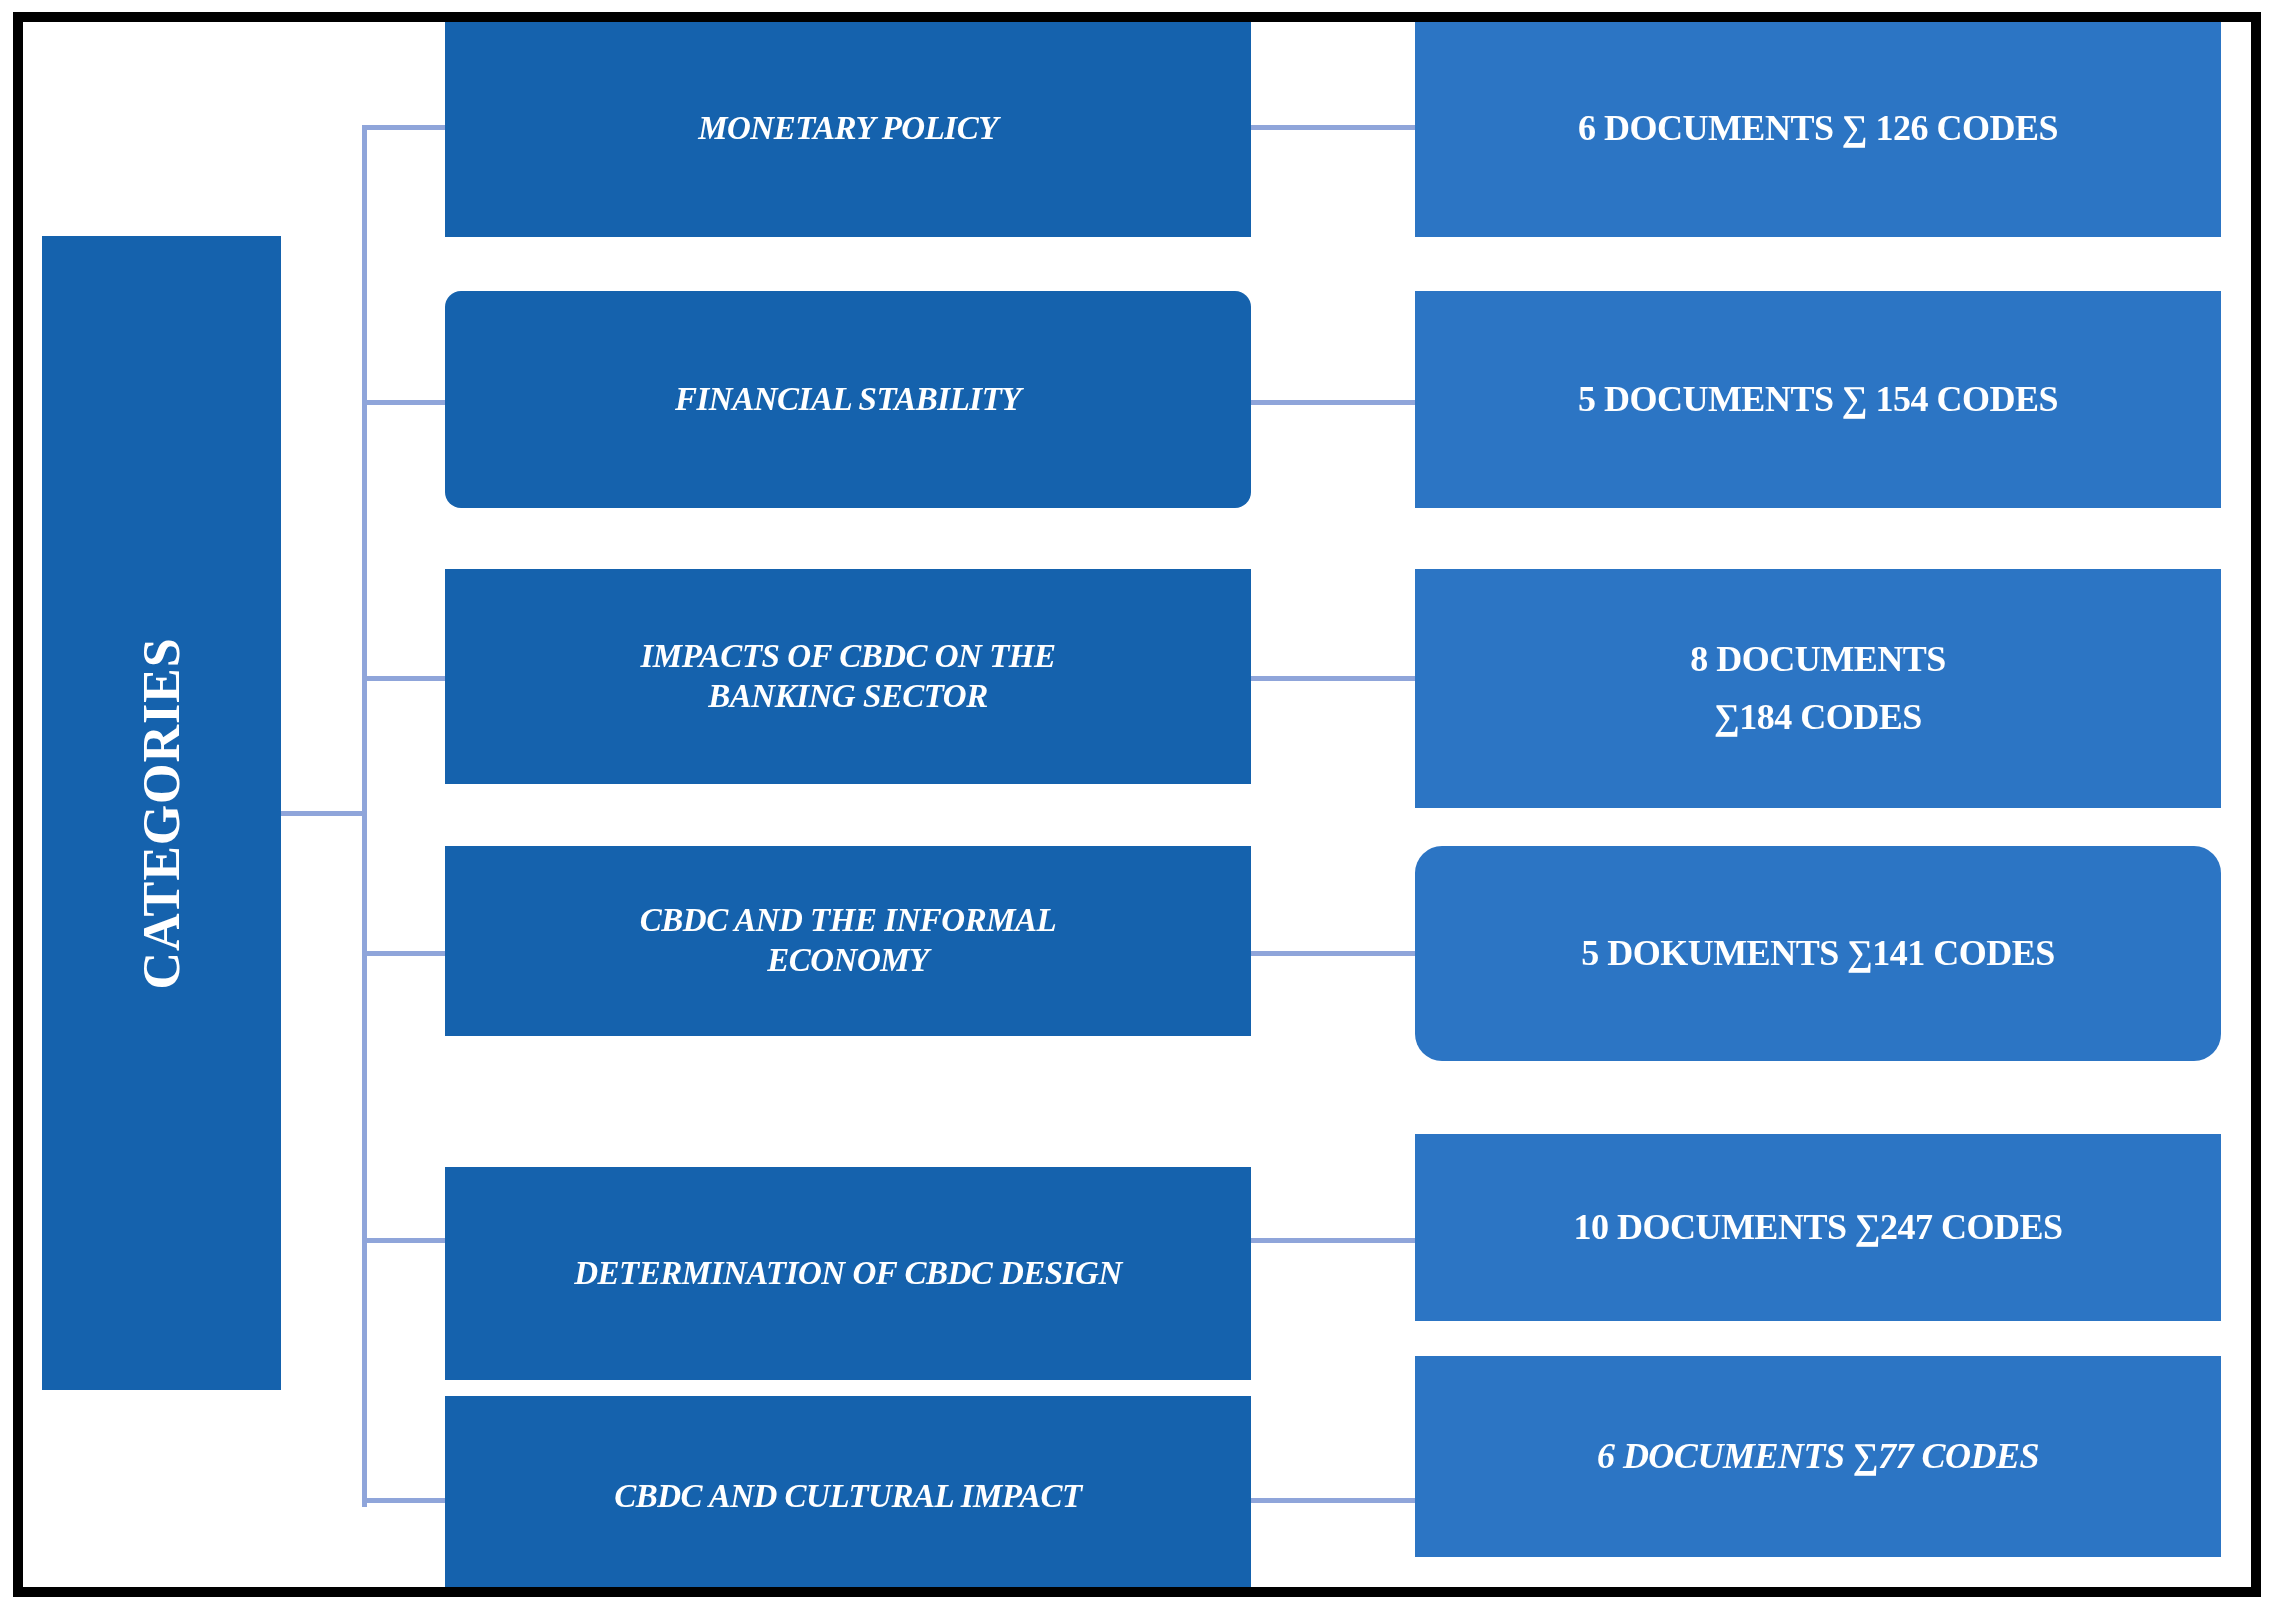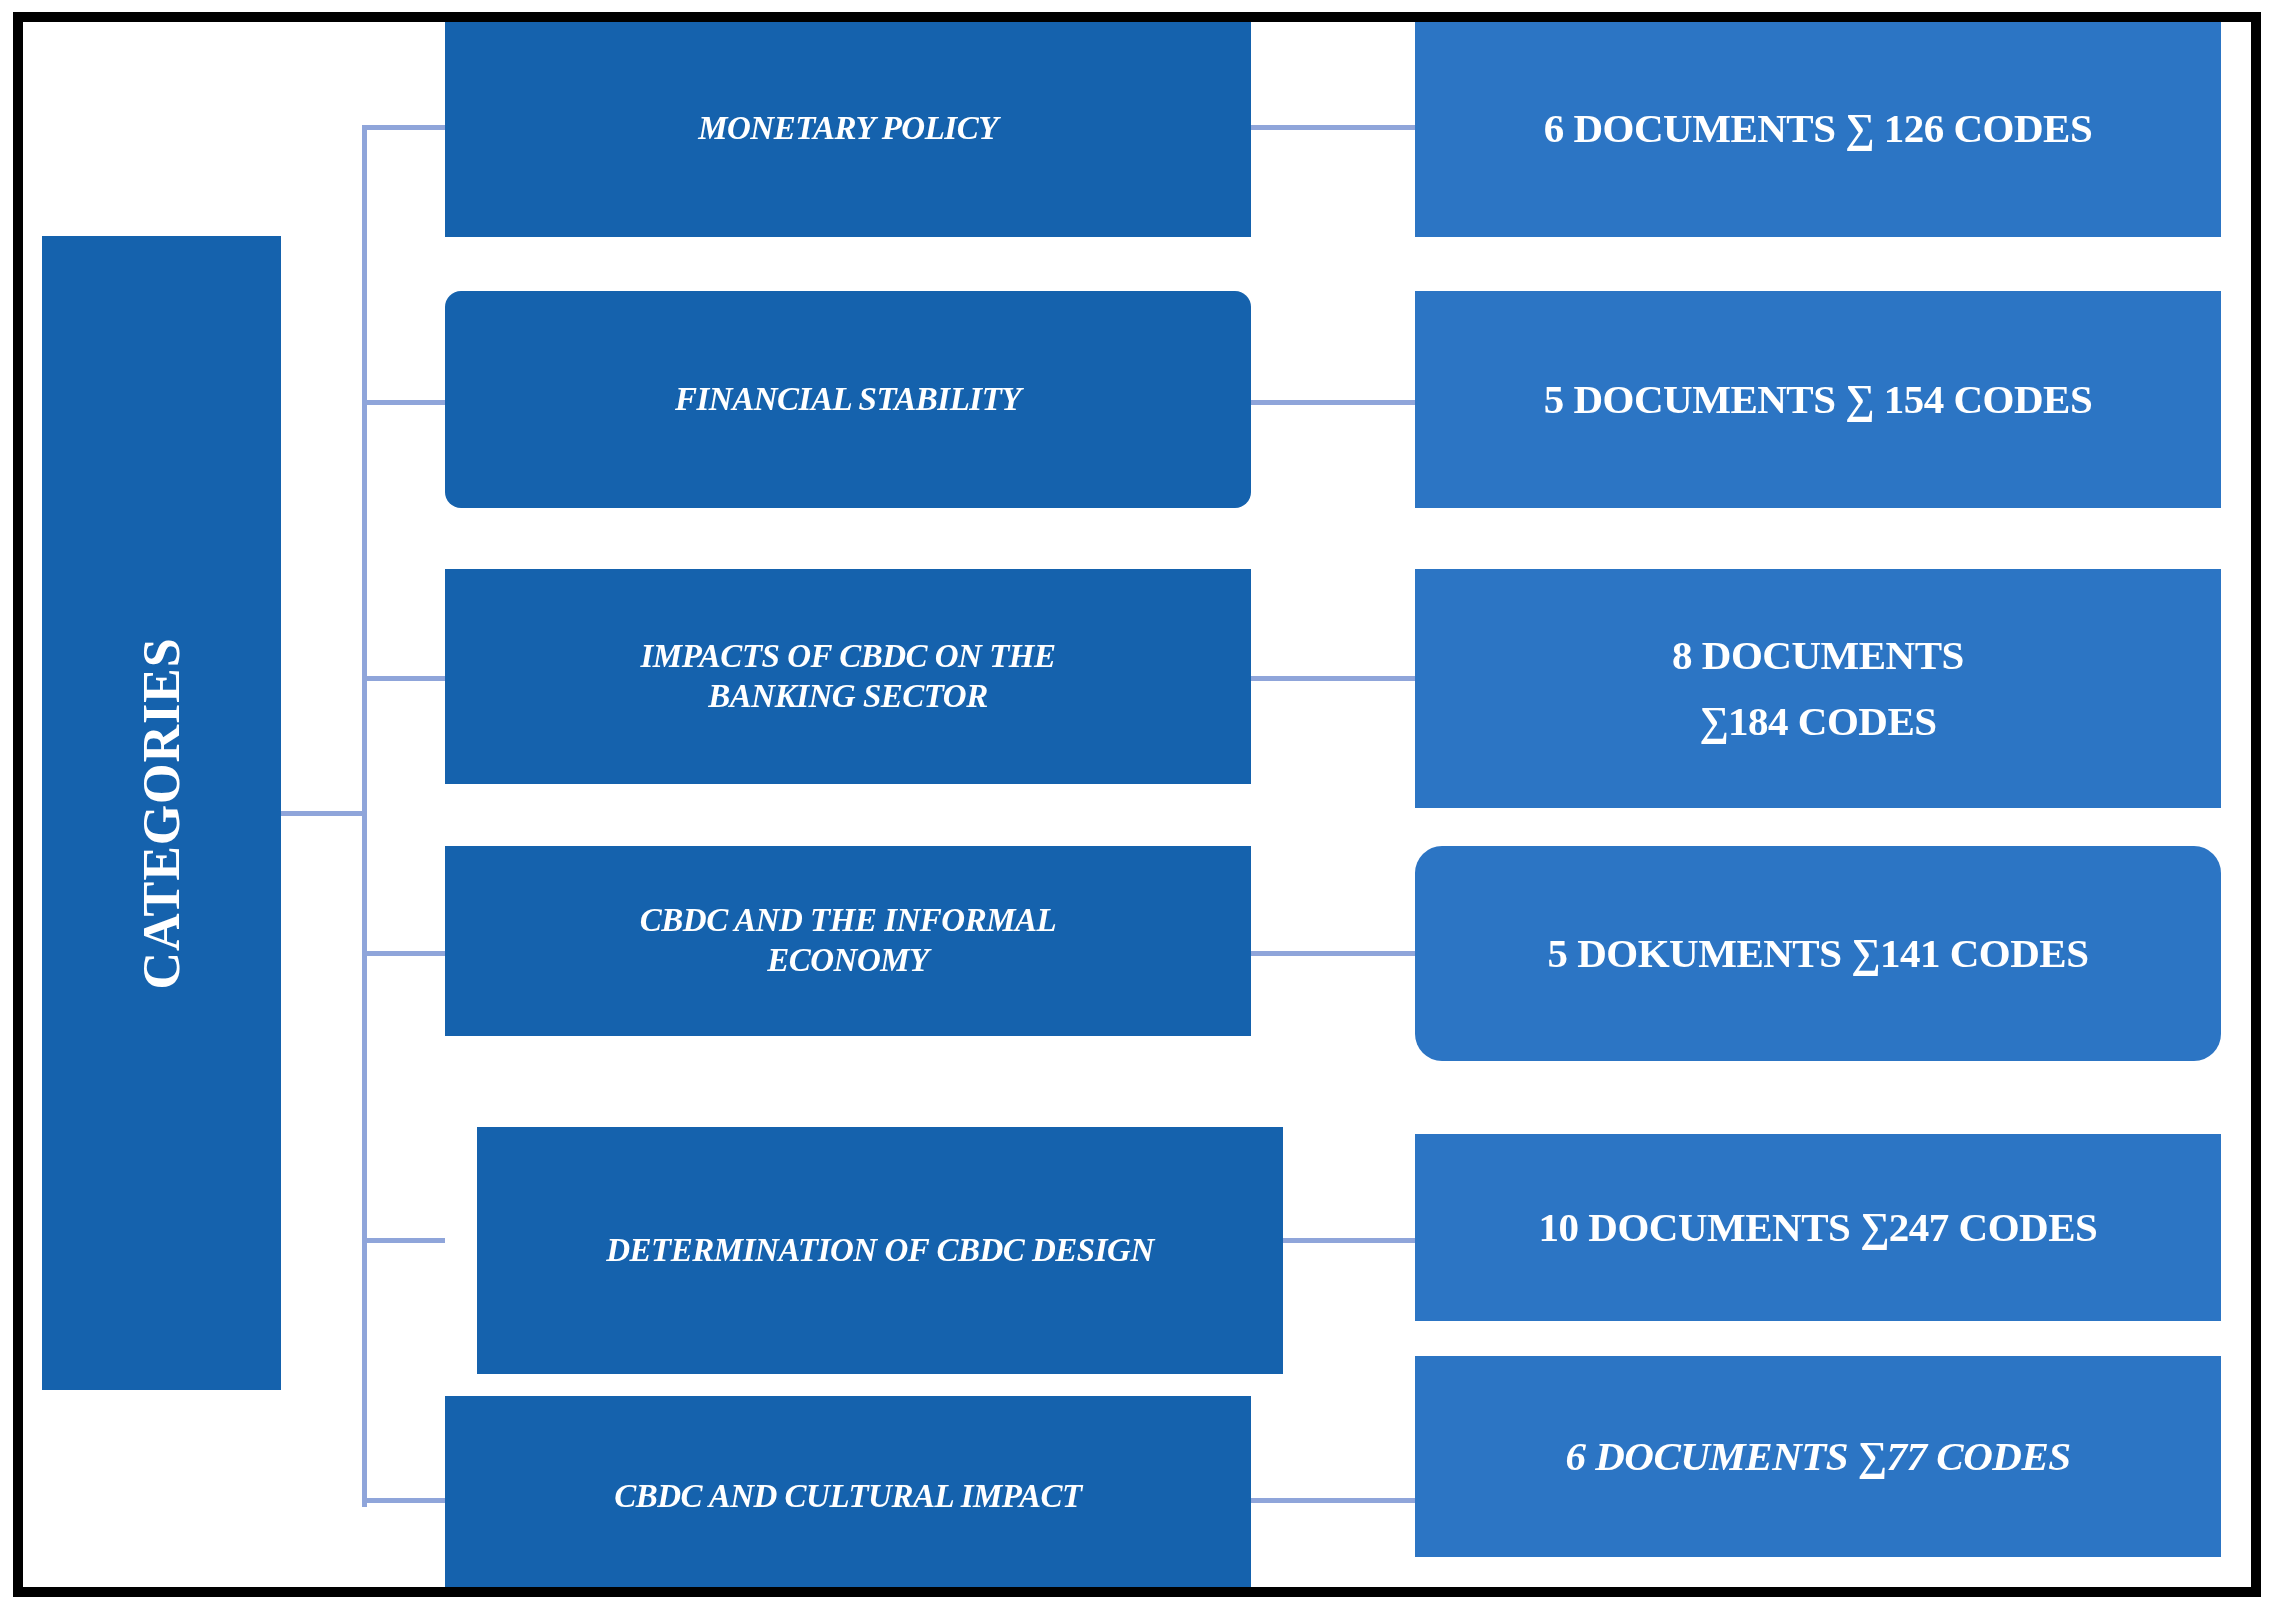--- a/index.html
+++ b/index.html
@@ -59,21 +59,21 @@
     font-size:33px;
     line-height:1.2;
     white-space:pre-line;
     letter-spacing:-0.5px;
     padding:0 3.7px;
   }
   .stat-box{
     left:1415px; width:806px;
     background:var(--stat-blue);
     font-weight:bold;
-    font-size:41px;
+    font-size:36px;
     line-height:1.6;
     white-space:pre-line;
     letter-spacing:-0.5px;
     padding:0 3px;
   }
   .conn{
     position:absolute;
     background:var(--connector);
     z-index:1;
   }
@@ -111,19 +111,19 @@
       <div class="box stat-box" style="top: 20.6px; height: 216px;"><span>6 DOCUMENTS ∑ 126 CODES</span></div>
       <div class="box cat-box" style="top: 291px; height: 217px; border-radius: 16px;"><span>FINANCIAL STABILITY</span></div>
       <div class="box stat-box" style="top: 291px; height: 217px;"><span>5 DOCUMENTS ∑ 154 CODES</span></div>
       <div class="box cat-box" style="top: 569px; height: 215px;"><span>IMPACTS OF CBDC ON THE
 BANKING SECTOR</span></div>
       <div class="box stat-box" style="top: 569px; height: 239px;"><span>8 DOCUMENTS
 ∑184 CODES</span></div>
       <div class="box cat-box" style="top: 846px; height: 190px;"><span>CBDC AND THE INFORMAL
 ECONOMY</span></div>
       <div class="box stat-box" style="top: 846px; height: 215px; border-radius: 27px;"><span>5 DOKUMENTS ∑141 CODES</span></div>
-      <div class="box cat-box" style="top: 1127px; height: 247px; margin-left: 32px;"><span>DETERMINATION OF CBDC DESIGN</span></div>
+      <div class="box cat-box" style="top: 1167px; height: 213px;"><span>DETERMINATION OF CBDC DESIGN</span></div>
       <div class="box stat-box" style="top: 1134px; height: 187px;"><span>10 DOCUMENTS ∑247 CODES</span></div>
       <div class="box cat-box" style="top: 1396px; height: 201px;"><span>CBDC AND CULTURAL IMPACT</span></div>
       <div class="box stat-box" style="top: 1356px; height: 201px; font-style: italic;"><span>6 DOCUMENTS ∑77 CODES</span></div>
     </div>
 </div>
 
 
 </body></html>

